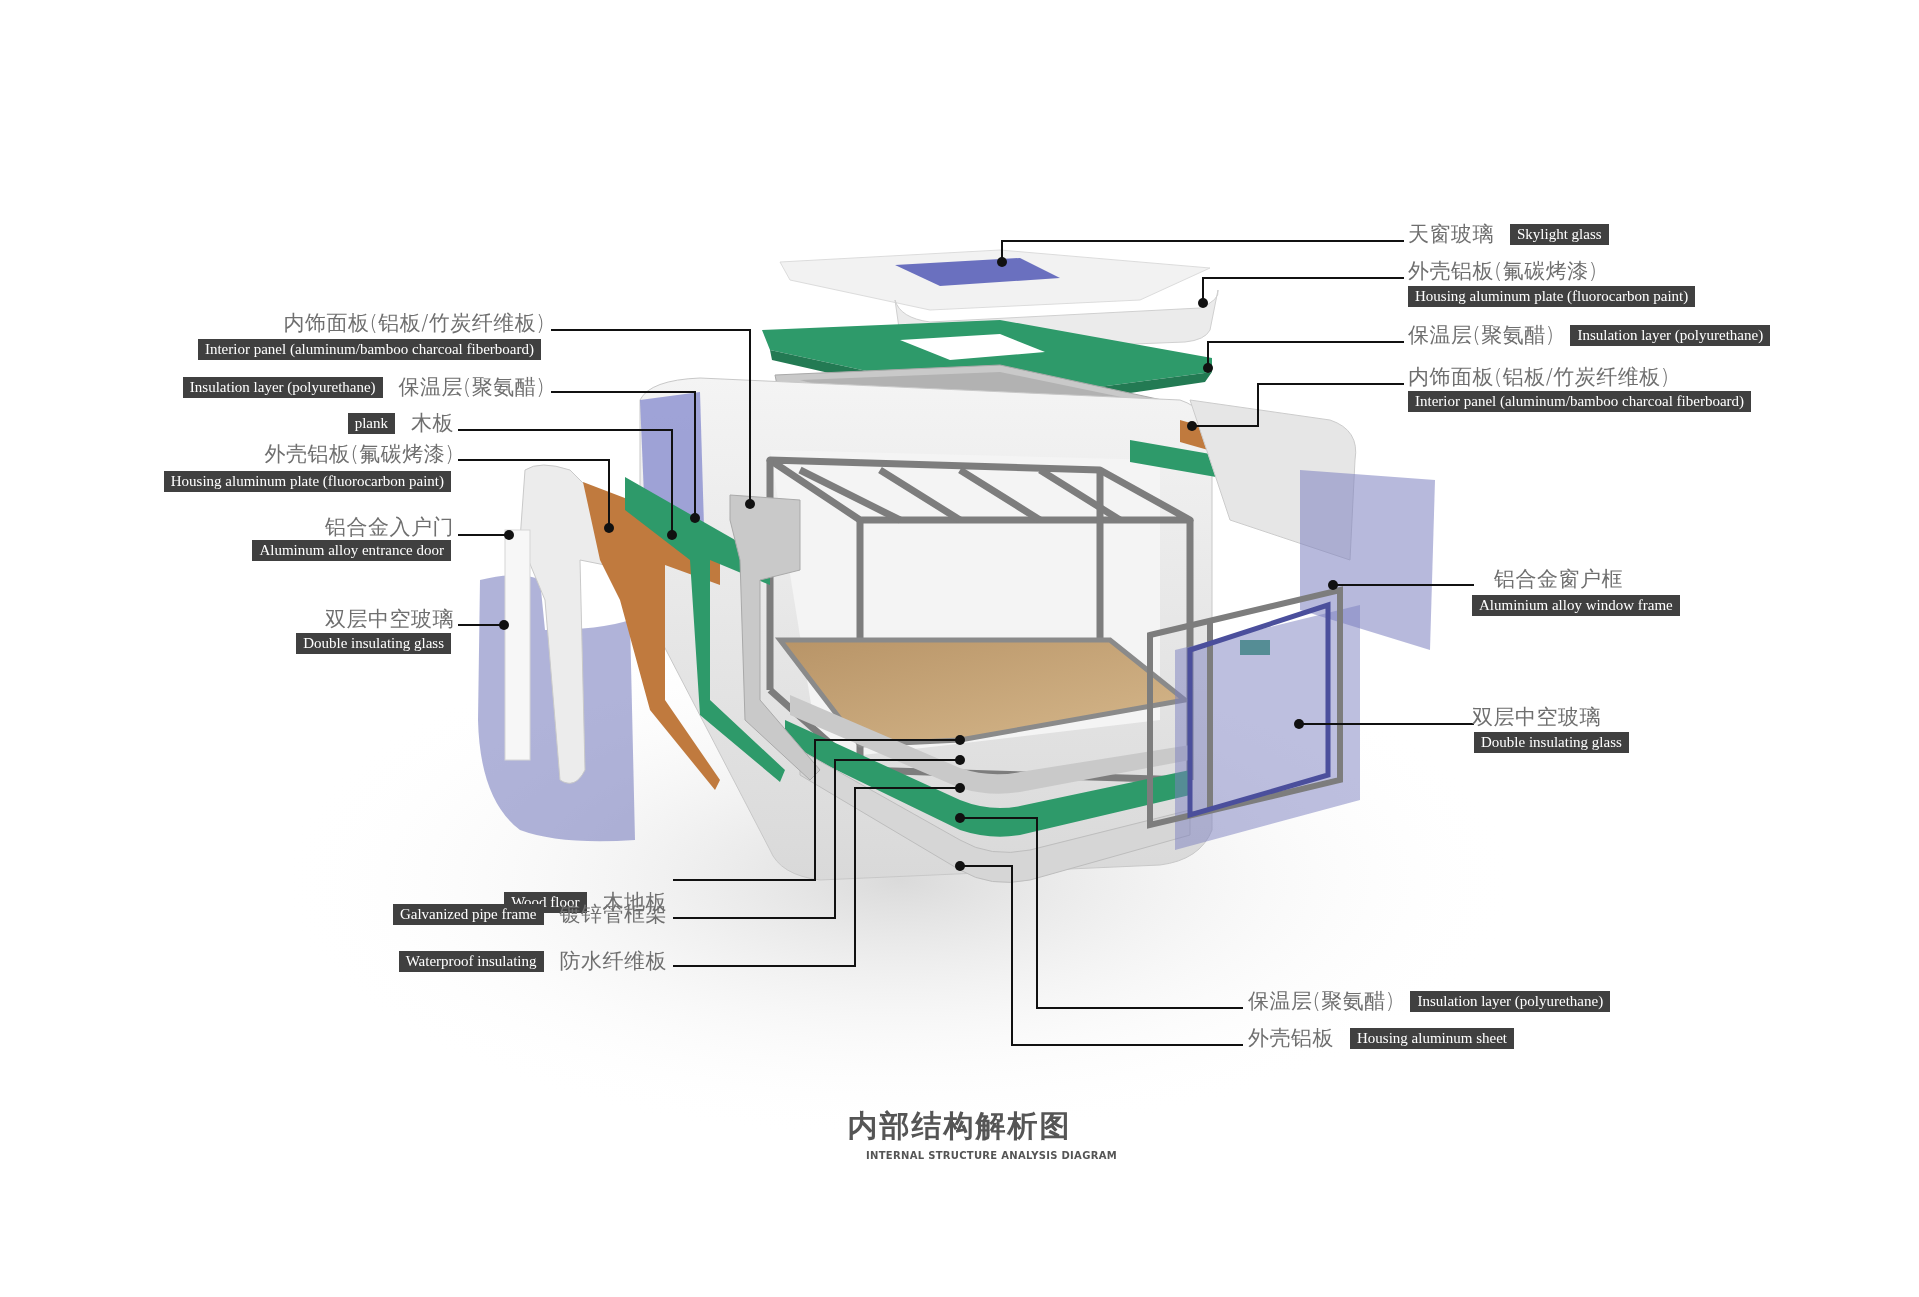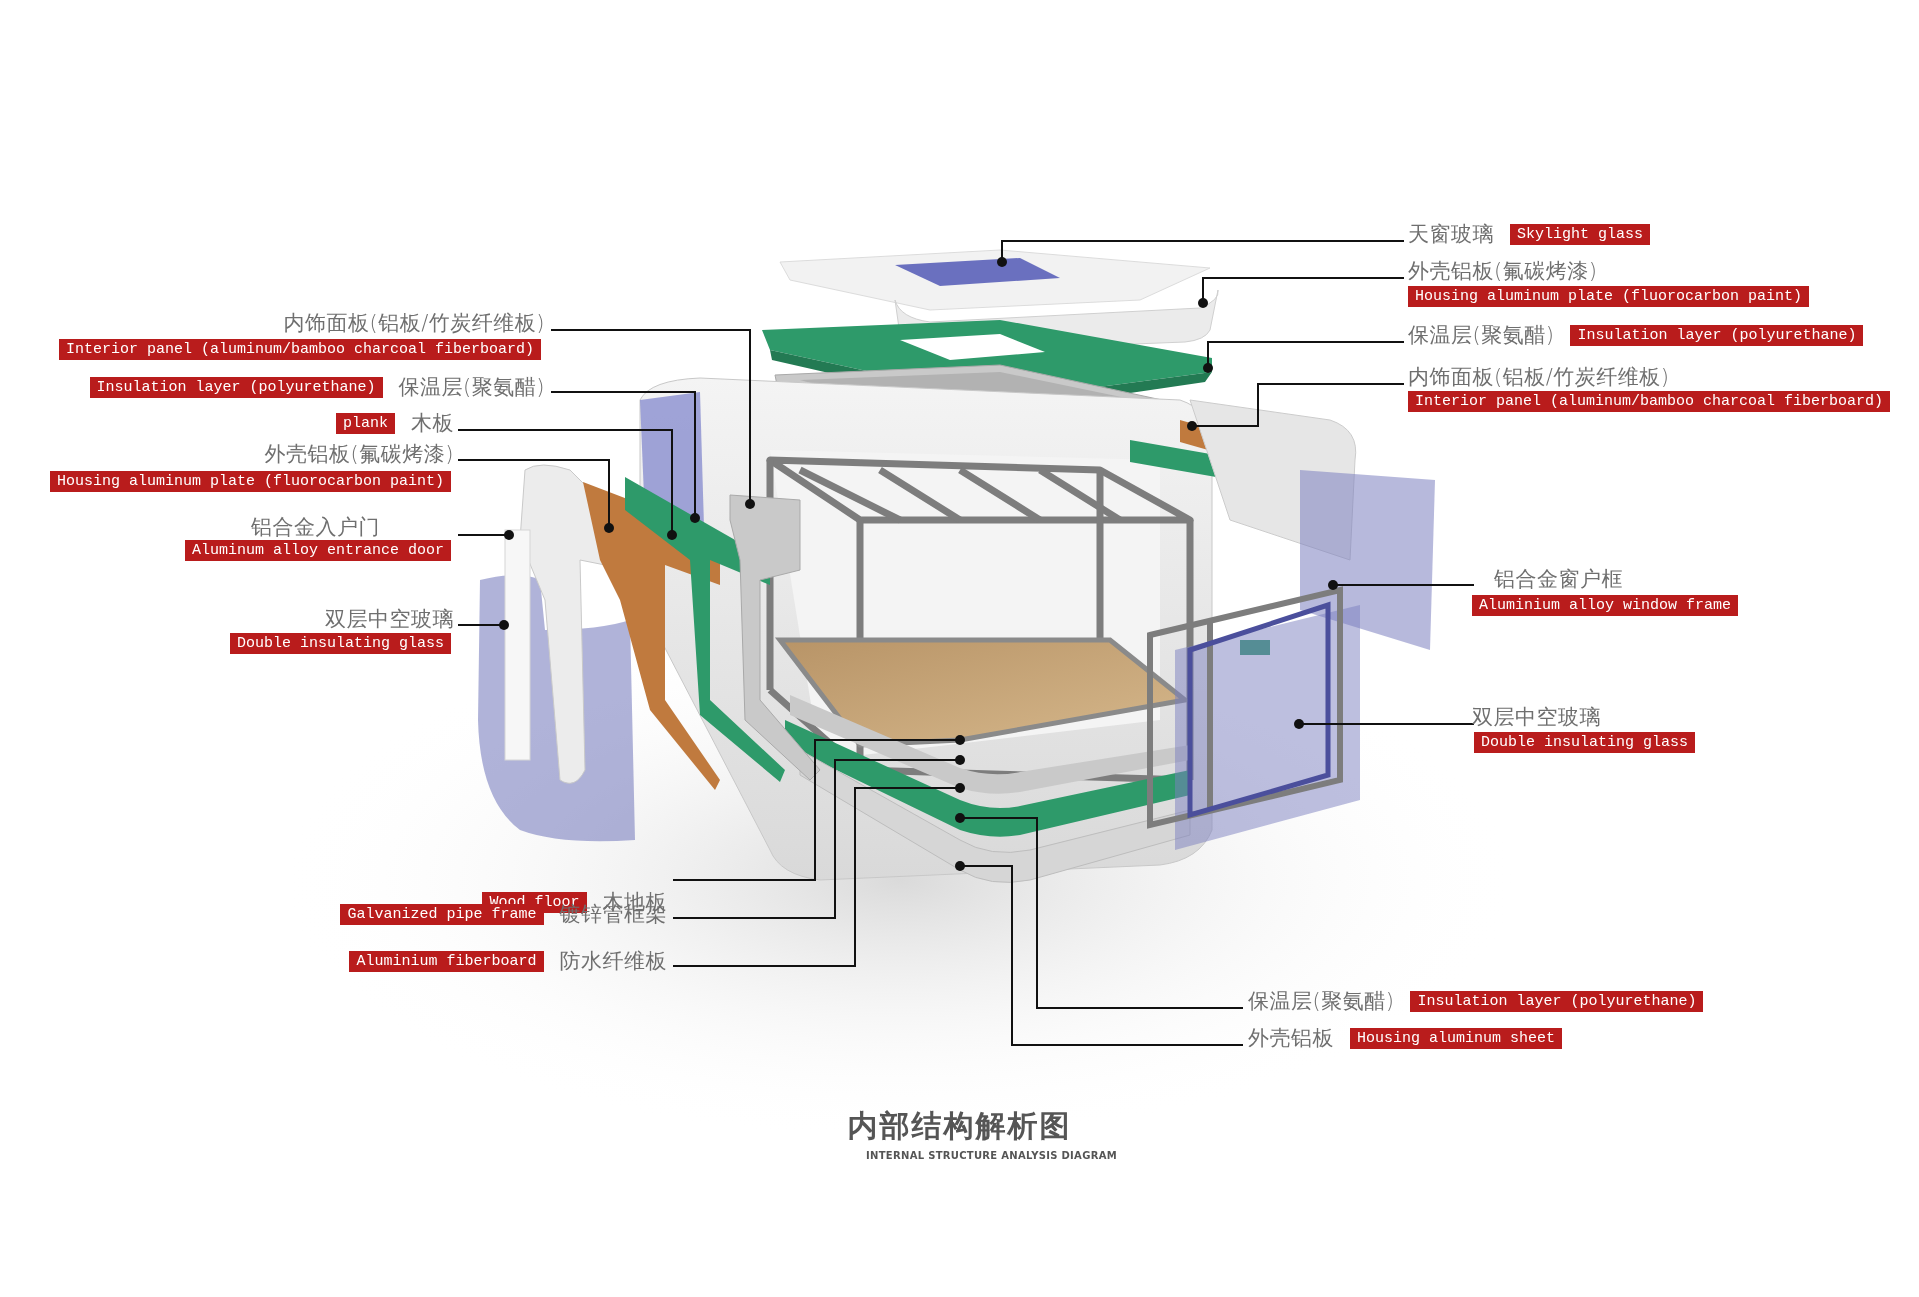--- a/index.html
+++ b/index.html
@@ -1,21 +1,21 @@
 <!DOCTYPE html>
 <html><head>
 <meta charset="utf-8">
 <style>
   html,body{margin:0;padding:0;background:#ffffff;}
   body{width:1919px;height:1297px;position:relative;overflow:hidden;font-family:"DejaVu Sans","Liberation Sans",sans-serif;}
   .stage{position:absolute;left:0;top:0;width:1919px;height:1297px;}
   svg.art{position:absolute;left:0;top:0;}
   .lbl{position:absolute;white-space:nowrap;display:flex;align-items:center;gap:16px;}
   .cn{color:#6f6f6f;font-size:21px;letter-spacing:0.5px;font-family:"DejaVu Sans",sans-serif;font-weight:300;}
-  .en{background:#b91c1c;color:#ffffff;font-size:15px;padding:1px 7px;line-height:19px;font-family:Liberation Mono, monospace;}
+  .en{background:#404040;color:#ffffff;font-size:15px;padding:1px 7px;line-height:19px;font-family:Liberation Serif, serif;}
   .right{justify-content:flex-end;}
   .title{position:absolute;left:0;width:1919px;text-align:center;}
   .title-cn{top:1106px;font-size:30px;font-weight:bold;color:#555555;letter-spacing:2px;}
   .title-en{top:1150px;font-size:10px;font-weight:bold;color:#555555;letter-spacing:0.3px;margin-left:32px;}
 </style>
 </head>
 <body>
 
 <div class="stage">
 
@@ -211,21 +211,21 @@
     <span class="cn">木板</span>
   </div>
 
   <div class="lbl right" style="right:1465px;top:440px;">
     <span class="cn">外壳铝板(氟碳烤漆)</span>
   </div>
   <div class="lbl right" style="right:1468px;top:471px;">
     <span class="en">Housing aluminum plate (fluorocarbon paint)</span>
   </div>
 
-  <div class="lbl right" style="right:1539px;top:513px;align-items:center;">
+  <div class="lbl right" style="right:1465px;top:513px;align-items:center;">
     <span class="cn">铝合金入户门</span>
   </div>
   <div class="lbl right" style="right:1468px;top:540px;">
     <span class="en">Aluminum alloy entrance door</span>
   </div>
 
   <div class="lbl right" style="right:1465px;top:605px;">
     <span class="cn">双层中空玻璃</span>
   </div>
   <div class="lbl right" style="right:1468px;top:633px;">
@@ -236,20 +236,20 @@
     <span class="en">Wood floor</span>
     <span class="cn">木地板</span>
   </div>
 
   <div class="lbl right" style="right:1252px;top:900px;">
     <span class="en">Galvanized pipe frame</span>
     <span class="cn">镀锌管框架</span>
   </div>
 
   <div class="lbl right" style="right:1252px;top:947px;">
-    <span class="en">Aluminium fiberboard</span>
+    <span class="en">Waterproof insulating</span>
     <span class="cn">防水纤维板</span>
   </div>
 
   <div class="title title-cn">内部结构解析图</div>
   <div class="title title-en">INTERNAL STRUCTURE ANALYSIS DIAGRAM</div>
 
 </div>
 
 </body></html>

